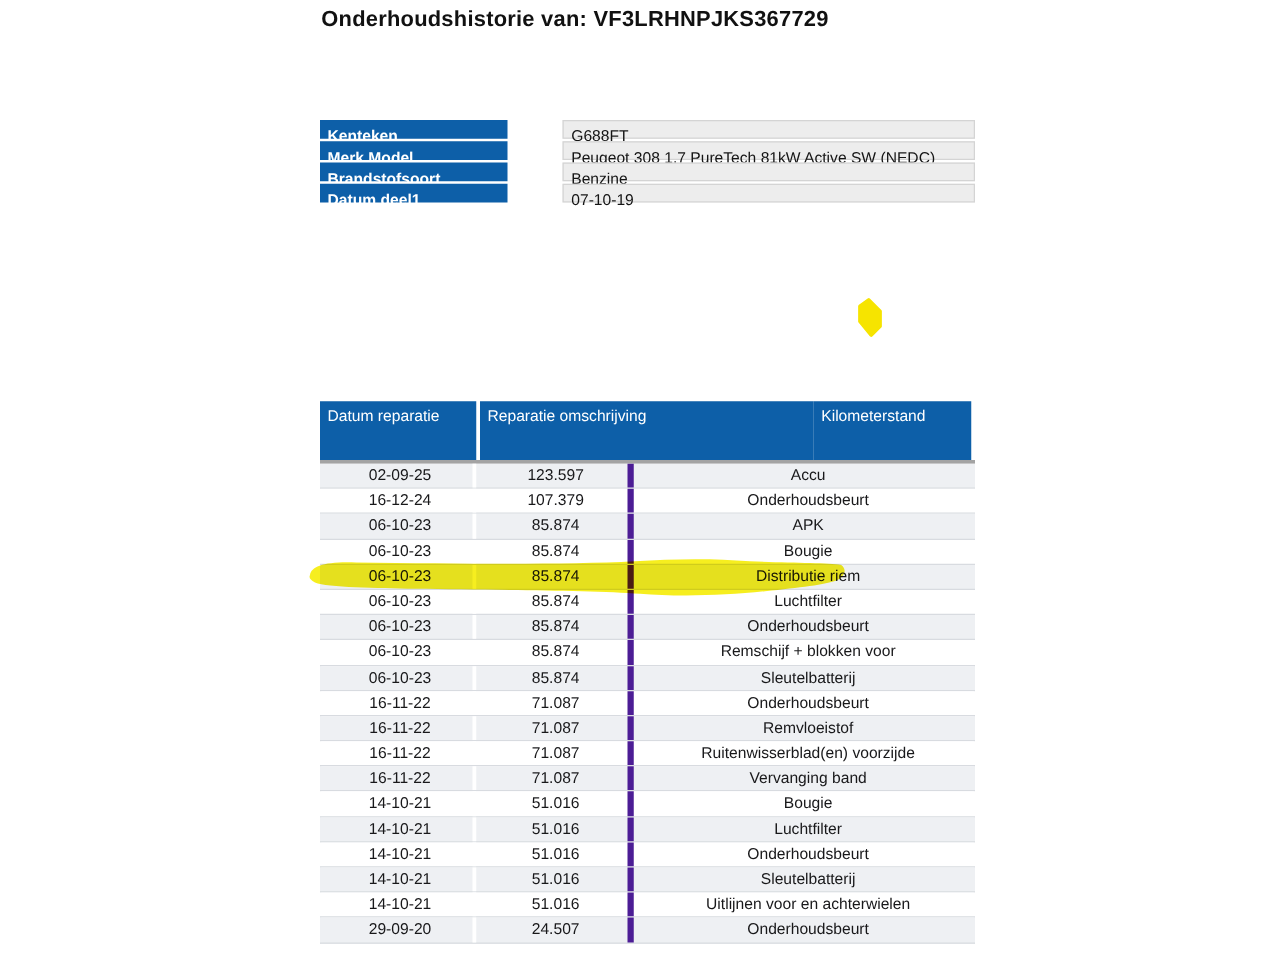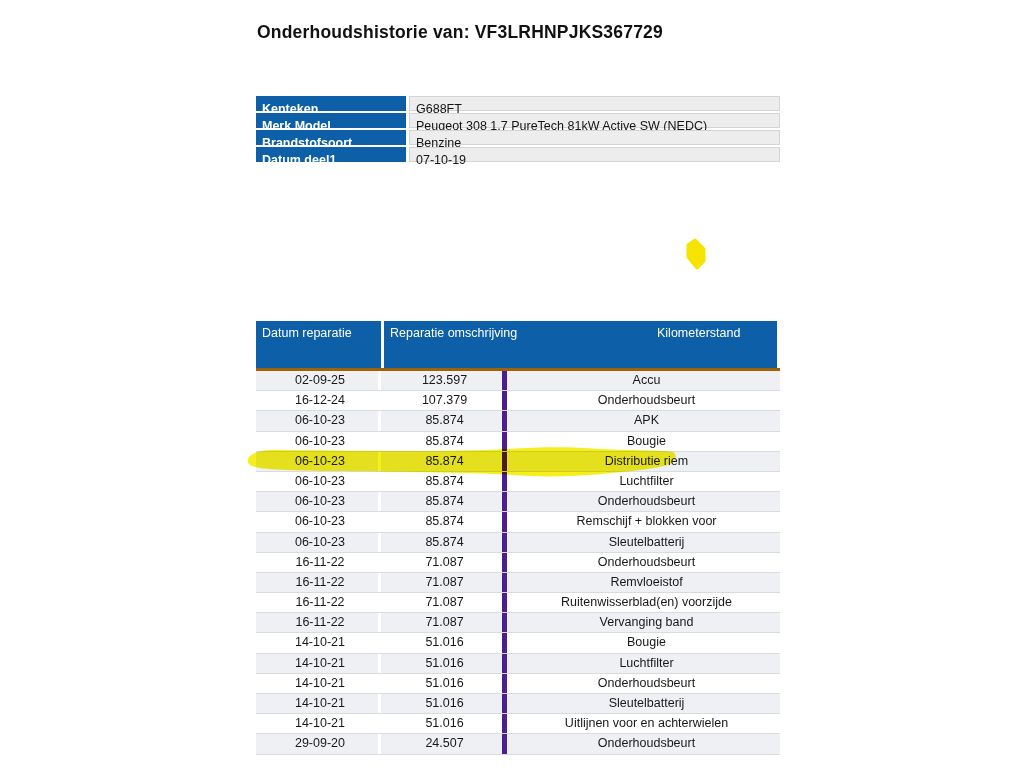--- a/index.html
+++ b/index.html
@@ -2,43 +2,43 @@
 <html><head>
 <meta charset="utf-8">
 <style>
   html,body{margin:0;padding:0;}
   body{
     width:1024px;height:768px;position:relative;background:#ffffff;overflow:hidden;
     font-family:"Liberation Sans","DejaVu Sans",sans-serif;
     -webkit-font-smoothing:antialiased;
   }
   .page-title{
-    position:absolute;left:257px;top:22px;margin:0;
+    position:absolute;left:257px;top:5px;margin:0;
     font-size:17.5px;font-weight:700;color:#111;letter-spacing:.2px;
   }
   
   .info-table{
     position:absolute;left:256px;top:96px;width:524px;
   }
   .iv-row{display:flex;height:15px;margin-bottom:2px;}
   .iv-label{
     width:150px;flex:0 0 150px;background:#0d5fa8;color:#ffffff;
     font-size:12.5px;font-weight:700;line-height:27px;
     padding-left:6px;box-sizing:border-box;margin-right:3px;
   }
   .iv-value{
     flex:1;background:#ededed;border:1px solid #d4d4d4;
     color:#141414;font-size:12.5px;line-height:25px;
-    padding-left:6px;box-sizing:border-box;
+    padding-left:6px;box-sizing:border-box;margin-left:41px;
   }
   
   .repair-table{
     position:absolute;left:256px;top:321px;width:524px;
   }
-  .rt-header{display:flex;height:47px;border-bottom:3px solid #a16207;box-sizing:content-box;}
+  .rt-header{display:flex;height:47px;border-bottom:3px solid #a3a3a3;box-sizing:content-box;}
   .rt-hcell{
     background:#0d5fa8;color:#ffffff;font-size:12.5px;font-weight:400;
     padding:5px 0 0 6px;box-sizing:border-box;
   }
   .rt-hcell.c1{width:125px;flex:0 0 125px;margin-right:3px;}
   .rt-hcell.c2{width:126px;flex:0 0 126px;margin-right:3px;}
   .rt-hcell.c3{flex:1;}
   .rt-body{box-shadow:inset 1px 0 0 #dcdfe3,inset -1px 0 0 #dcdfe3;}
   .mt-row{display:flex;height:20.2px;border-bottom:1px solid #d8dbe0;box-sizing:border-box;background:#ffffff;text-align:center;}
   .mt-row.alt{background:#eef0f3;}

